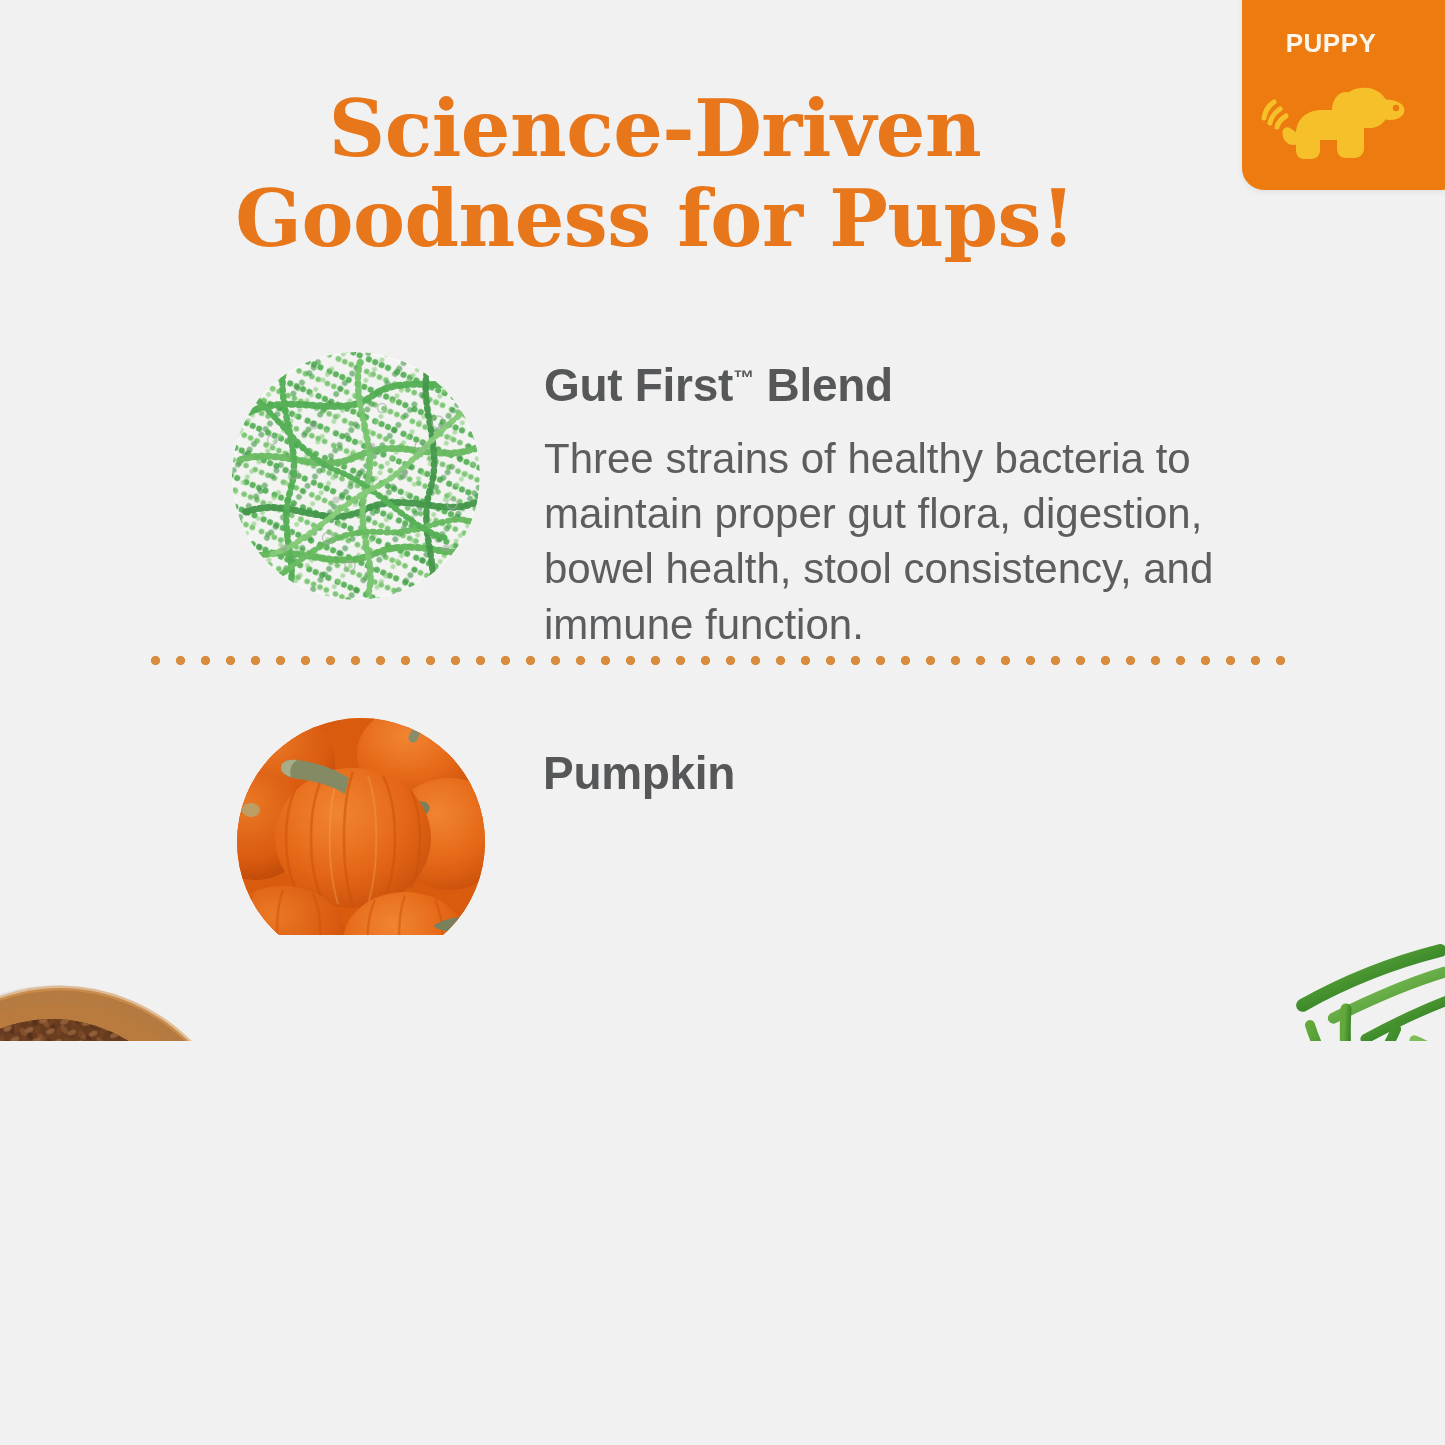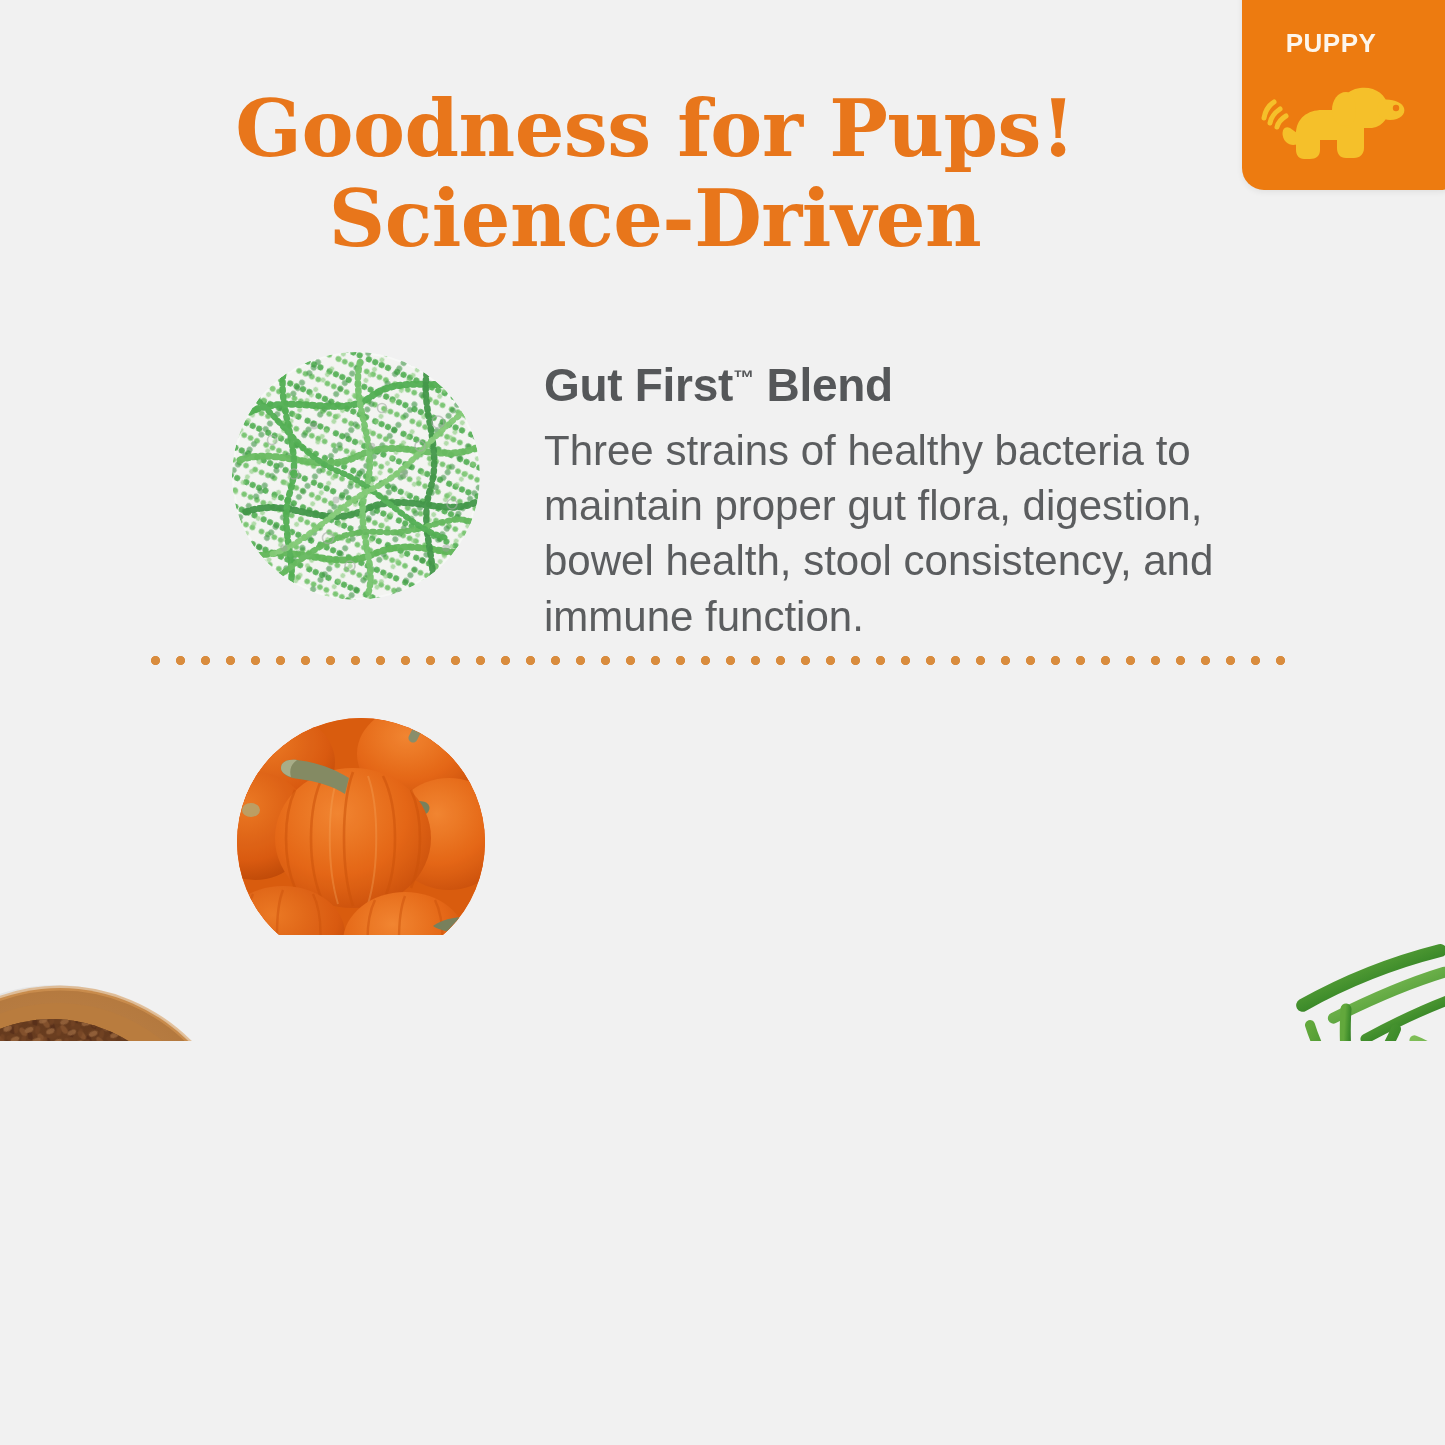--- a/index.html
+++ b/index.html
@@ -87,21 +87,21 @@
   }
   .feature-1 .feature-text { margin-left: 64px; padding-top: 8px; }
   .feature-2 .feature-text { margin-left: 58px; padding-top: 30px; }
 
   .feature-title {
     color: #555759;
     font-size: 46px;
     font-weight: bold;
     letter-spacing: -0.3px;
     line-height: 1.1;
-    margin-bottom: 12px;
+    margin-bottom: 20px;
     font-family: "Liberation Sans", sans-serif;
   }
   .feature-title .tm {
     font-size: 0.46em;
     vertical-align: super;
     font-weight: bold;
     letter-spacing: 0;
   }
   .feature-desc {
     color: #5b5d5f;
@@ -159,22 +159,22 @@
                  C122,54 117,48 117,42 Z"></path>
 
         <path d="M86,26 C78,26 72,34 72,44 C72,54 78,60 86,60
                  C92,60 96,54 96,44 C96,34 92,26 86,26 Z"></path>
       </g>
       <circle cx="136" cy="42" r="3.2" fill="#ED7B10"></circle>
     </svg>
   </div>
 
   <div class="headline">
+    <div>Science-Driven</div>
     <div>Goodness for Pups!</div>
-    <div>Science-Driven</div>
   </div>
 
   <div class="feature feature-1">
     <div class="thumb thumb-bacteria">
       <svg viewBox="0 0 248 248" preserveAspectRatio="xMidYMid slice">
         <defs>
           <clipPath id="circ1">
               <circle cx="124" cy="124" r="124"></circle>
             </clipPath>
           <pattern id="bact" width="31" height="27" patternUnits="userSpaceOnUse" patternTransform="rotate(24)">
@@ -309,20 +309,21 @@
             <path d="M138,182 C128,202 128,242 138,262"></path>
             <path d="M198,182 C208,202 208,242 198,262"></path>
           </g>
           <path d="M196,208 C208,200 222,198 234,200 C242,201 246,205 244,210
                    C242,216 232,218 222,216 C212,214 202,212 196,208 Z" fill="#7D8660"></path>
           <rect width="248" height="248" fill="#000" opacity="0.04"></rect>
         </g>
       </svg>
     </div>
     <div class="feature-text">
+      <div class="feature-title"><span>Pumpkin</span></div>
     </div>
   </div>
 
   <div class="photo-band">
     <svg viewBox="0 0 1445 510" preserveAspectRatio="none">
       <defs>
         <radialGradient id="woodB" cx="50%" cy="40%" r="70%">
           <stop offset="0%" stop-color="#C88C50"></stop>
             <stop offset="100%" stop-color="#A66C33"></stop>
         </radialGradient>

